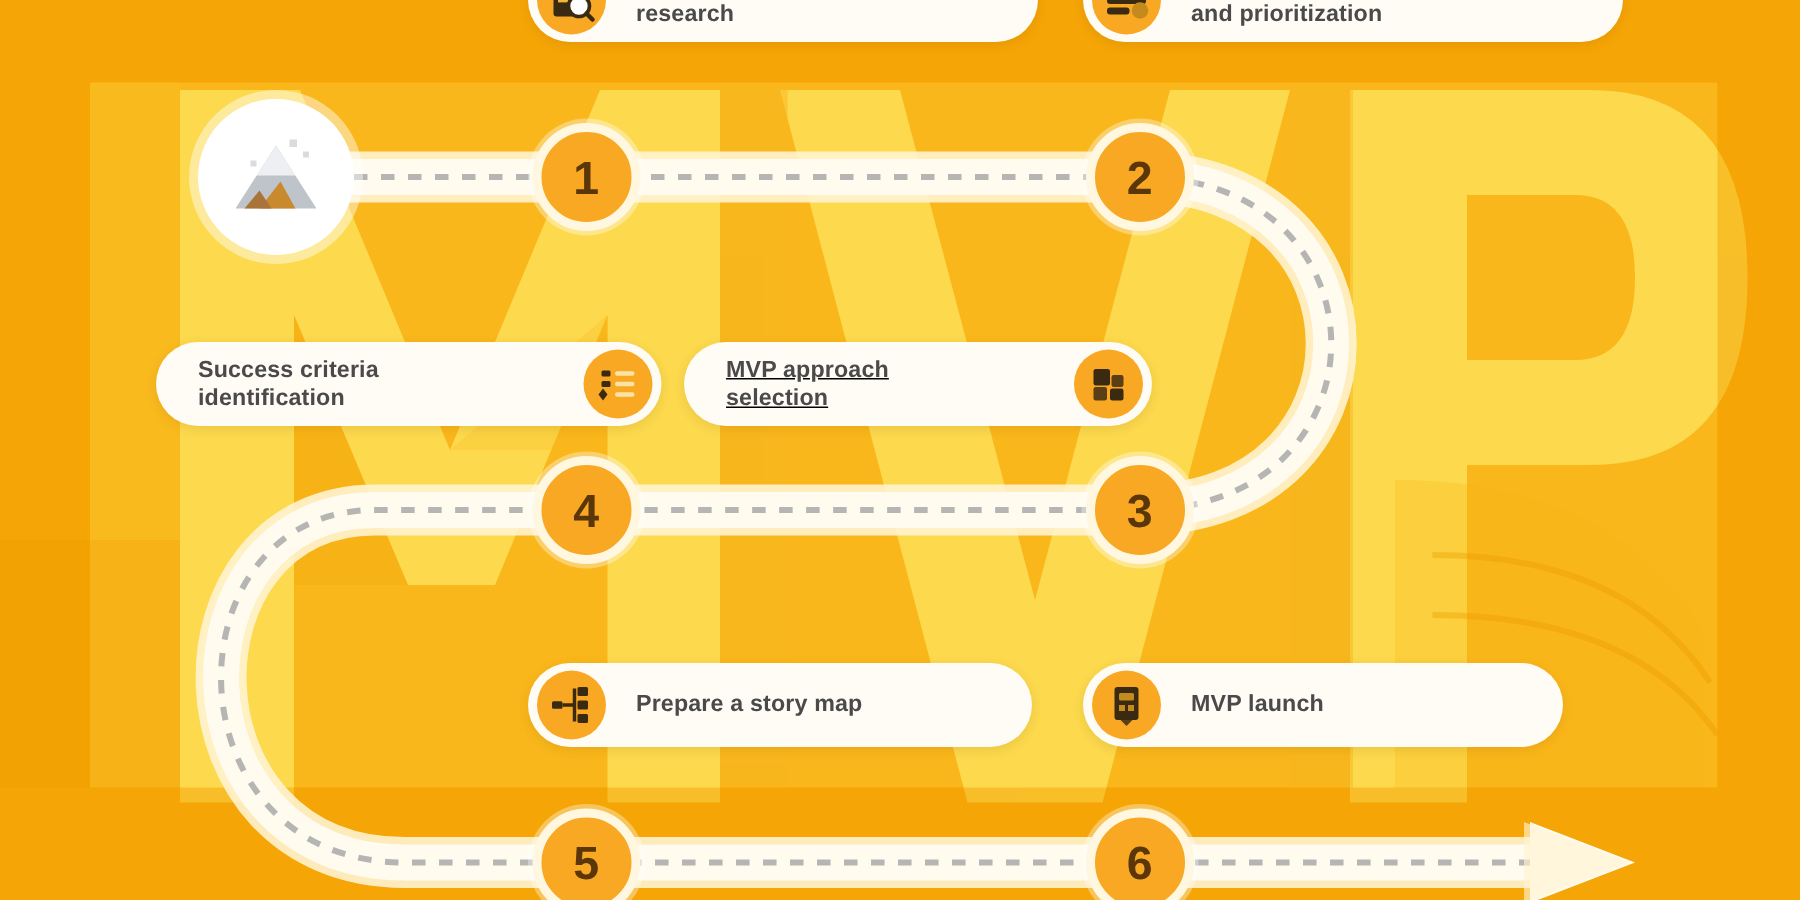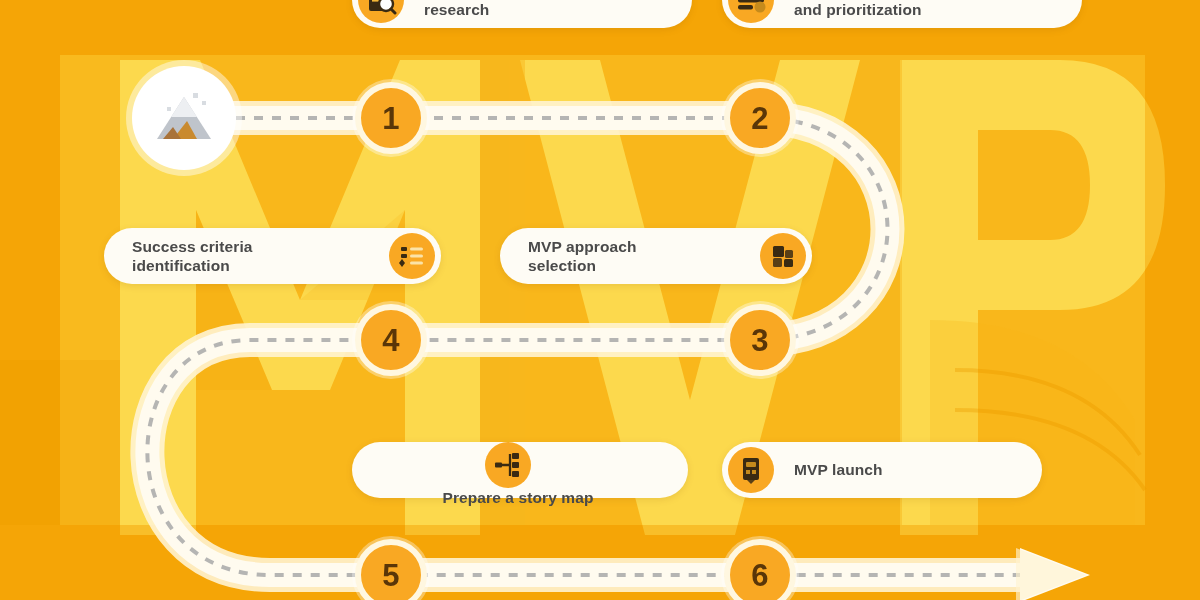--- a/index.html
+++ b/index.html
@@ -227,34 +227,34 @@
         <rect x="5" y="7" width="6" height="4" rx="1" fill="#3A2A12"></rect>
         <rect x="14" y="7.5" width="13" height="3" rx="1.5" fill="#FBE3A8"></rect>
         <rect x="5" y="14" width="6" height="4" rx="1" fill="#3A2A12"></rect>
         <rect x="14" y="14.5" width="13" height="3" rx="1.5" fill="#FBE3A8"></rect>
         <rect x="14" y="21.5" width="13" height="3" rx="1.5" fill="#FBE3A8"></rect>
         <path d="M6 19 L9 23 L6 27 L3 23 Z" fill="#3A2A12"></path>
       </svg>
     </span>
   </div>
 
-  <div class="pill icon-right" style="left:500px; top:200px; width:312px;">
+  <div class="pill icon-right" style="left:456px; top:200px; width:312px;text-decoration:underline;">
     <span class="pill-text">MVP approach
 selection</span>
     <span class="pill-icon">
       <svg width="32" height="32" viewBox="0 0 32 32">
         <rect x="6" y="6" width="11" height="11" rx="1.5" fill="#3A2A12"></rect>
         <rect x="18" y="10" width="8" height="8" rx="1.5" fill="#5A3F16"></rect>
         <rect x="6" y="18" width="9" height="9" rx="1.5" fill="#5A3F16"></rect>
         <rect x="17" y="19" width="9" height="8" rx="1.5" fill="#3A2A12"></rect>
       </svg>
     </span>
   </div>
 
-  <div class="pill icon-left" style="left:352px; top:442px; width:336px;flex-direction:column;">
+  <div class="pill icon-left" style="left:352px; top:442px; width:336px;">
     <span class="pill-icon">
       <svg width="32" height="32" viewBox="0 0 32 32">
         <rect x="3" y="13.5" width="7" height="5" rx="1" fill="#3A2A12"></rect>
         <line x1="10" y1="16" x2="18" y2="16" stroke="#3A2A12" stroke-width="2.3"></line>
         <line x1="18" y1="5" x2="18" y2="27" stroke="#3A2A12" stroke-width="2.3"></line>
         <rect x="20" y="4" width="7" height="6" rx="1" fill="#3A2A12"></rect>
         <rect x="20" y="13" width="7" height="6" rx="1" fill="#3A2A12"></rect>
         <rect x="20" y="22" width="7" height="6" rx="1" fill="#3A2A12"></rect>
       </svg>
     </span>

